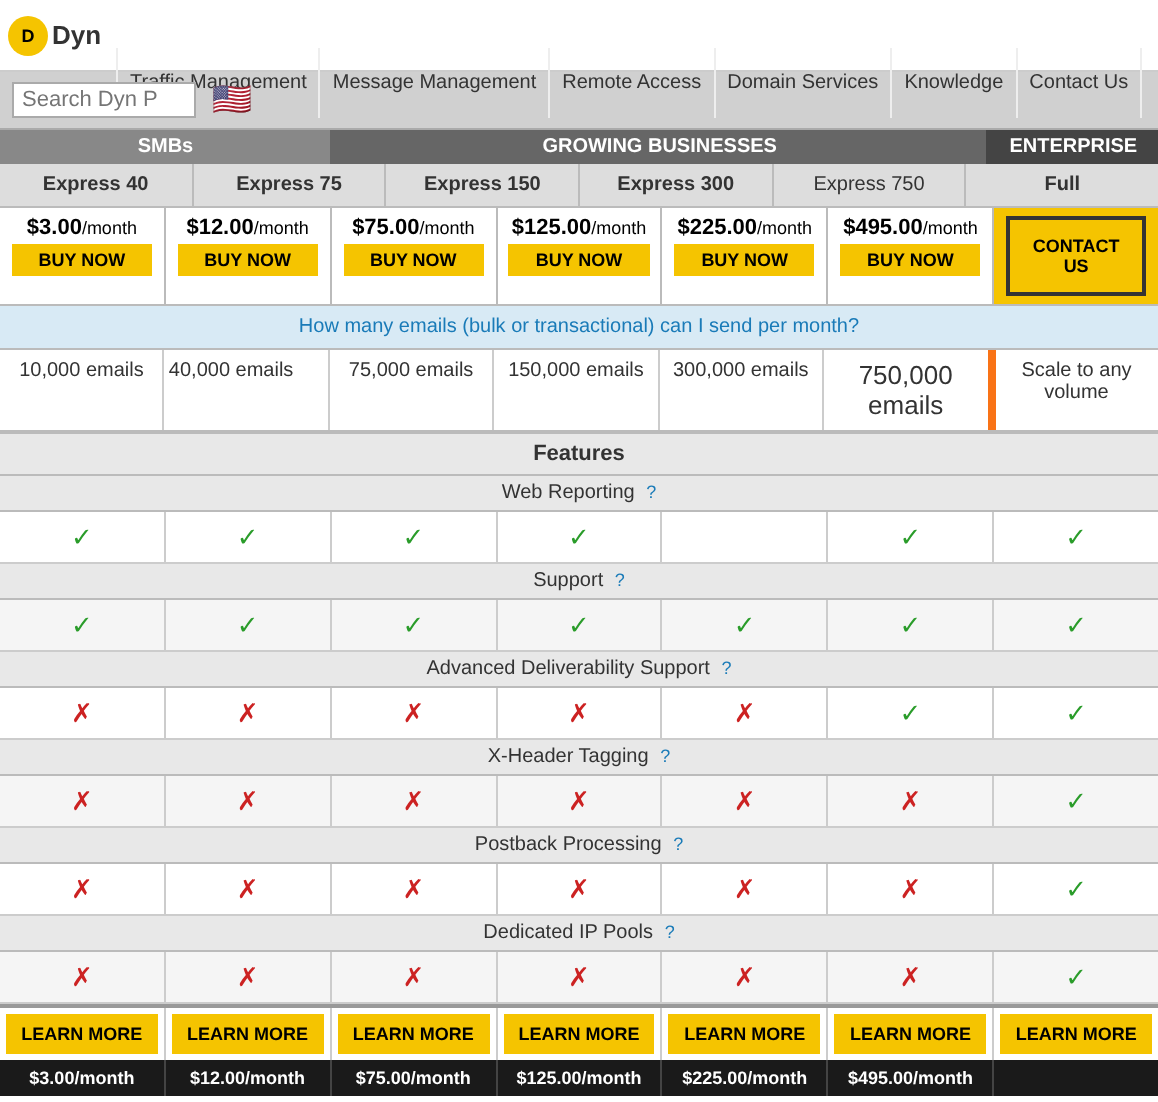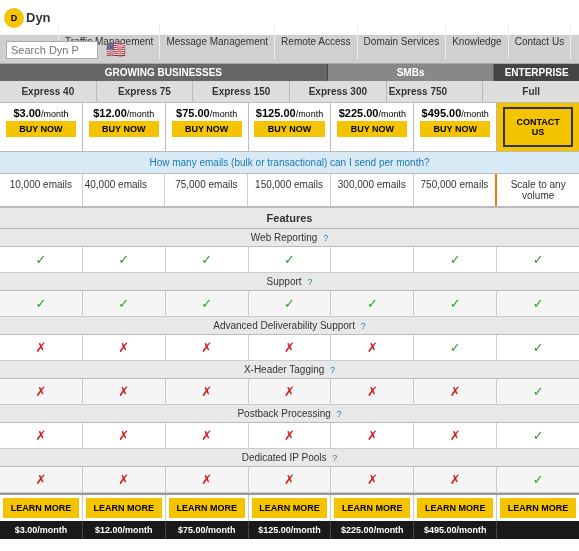--- a/index.html
+++ b/index.html
@@ -27,33 +27,33 @@
 
 <div style="background:#d0d0d0;padding:4px 6px;display:flex;align-items:center;border-bottom:1px solid #aaa;">
   <input type="text" style="width: 92px; padding: 2px 4px; font-size: 11px; border: 1px solid rgb(170, 170, 170);" placeholder="Search Dyn P">
   <span style="margin-left:8px;font-size:16px;">🇺🇸</span>
 </div>
 
 <div style="width:100%;overflow:hidden;">
 
   <div style="display:flex;background:#555;">
 
+    <div style="flex:2;background:#888;color:#fff;text-align:center;font-weight:bold;font-size:10px;padding:3px 2px;border-right:1px solid #666;">SMBs</div>
+
     <div style="flex:4;background:#666;color:#fff;text-align:center;font-weight:bold;font-size:10px;padding:3px 2px;border-right:1px solid #444;">GROWING BUSINESSES</div>
-
-    <div style="flex:2;background:#888;color:#fff;text-align:center;font-weight:bold;font-size:10px;padding:3px 2px;border-right:1px solid #666;">SMBs</div>
 
     <div style="flex:1;background:#444;color:#fff;text-align:center;font-weight:bold;font-size:10px;padding:3px 2px;">ENTERPRISE</div>
   </div>
 
   <div style="display:flex;background:#ddd;border-bottom:1px solid #bbb;">
     <div style="flex:1;text-align:center;padding:5px 2px;font-size:10px;font-weight:bold;color:#333;border-right:1px solid #bbb;">Express 40</div>
     <div style="flex:1;text-align:center;padding:5px 2px;font-size:10px;font-weight:bold;color:#333;border-right:1px solid #bbb;">Express 75</div>
     <div style="flex:1;text-align:center;padding:5px 2px;font-size:10px;font-weight:bold;color:#333;border-right:1px solid #bbb;">Express 150</div>
     <div style="flex:1;text-align:center;padding:5px 2px;font-size:10px;font-weight:bold;color:#333;border-right:1px solid #bbb;">Express 300</div>
-    <div style="flex:1;padding:5px 2px;font-size:10px;font-weight:bold;color:#333;border-right:1px solid #bbb;">Express 750</div>
+    <div style="flex:1;text-align:center;padding:5px 2px;font-size:10px;font-weight:normal;color:#333;border-right:1px solid #bbb;">Express 750</div>
     <div style="flex:1;text-align:center;padding:5px 2px;font-size:10px;font-weight:bold;color:#333;">Full</div>
   </div>
 
   <div style="display:flex;border-bottom:1px solid #bbb;">
     <div style="flex:1;text-align:center;padding:4px 2px;border-right:1px solid #bbb;background:#fff;">
       <div style="font-weight:bold;font-size:11px;"><span>$3.00</span><span style="font-size:9px;font-weight:normal;">/month</span></div>
       <button style="background:#f5c400;border:none;padding:3px 2px;font-size:9px;font-weight:bold;cursor:pointer;width:90%;margin-top:2px;">BUY NOW</button>
     </div>
     <div style="flex:1;text-align:center;padding:4px 2px;border-right:1px solid #bbb;background:#fff;">
       <div style="font-weight:bold;font-size:11px;"><span>$12.00</span><span style="font-size:9px;font-weight:normal;">/month</span></div>
@@ -83,21 +83,21 @@
   <div style="background:#d8eaf5;text-align:center;padding:5px;font-size:10px;color:#1a7bb8;border-bottom:1px solid #bbb;">
     <span>How many emails (bulk or transactional) can I send per month?</span>
   </div>
 
   <div style="display:flex;border-bottom:1px solid #bbb;background:#fff;">
     <div style="flex:1;text-align:center;padding:5px 2px;font-size:10px;color:#333;border-right:1px solid #ccc;">10,000 emails</div>
     <div style="flex:1;text-align:left;padding:5px 2px;font-size:10px;color:#333;border-right:1px solid #ccc;">40,000 emails</div>
     <div style="flex:1;text-align:center;padding:5px 2px;font-size:10px;color:#333;border-right:1px solid #ccc;">75,000 emails</div>
     <div style="flex:1;text-align:center;padding:5px 2px;font-size:10px;color:#333;border-right:1px solid #ccc;">150,000 emails</div>
     <div style="flex:1;text-align:center;padding:5px 2px;font-size:10px;color:#333;border-right:1px solid #ccc;">300,000 emails</div>
-    <div style="flex:1;text-align:center;padding:5px 2px;font-size:10px;color:#333;border-right:2px solid #f97316;">750,000 emails</div>
+    <div style="flex:1;text-align:center;padding:5px 2px;font-size:13px;color:#333;border-right:4px solid #f97316;">750,000 emails</div>
     <div style="flex:1;text-align:center;padding:5px 2px;font-size:10px;color:#333;">Scale to any volume</div>
   </div>
 
   <div style="background:#e8e8e8;text-align:center;padding:4px;font-size:11px;font-weight:bold;color:#333;border-bottom:1px solid #bbb;border-top:1px solid #bbb;">
     <span>Features</span>
   </div>
 
   <div style="background:#e8e8e8;text-align:center;padding:3px;font-size:10px;color:#333;border-bottom:1px solid #bbb;">
     <span>Web Reporting</span>
     <span style="font-size:9px;color:#1a7bb8;cursor:pointer;margin-left:3px;">?</span>

